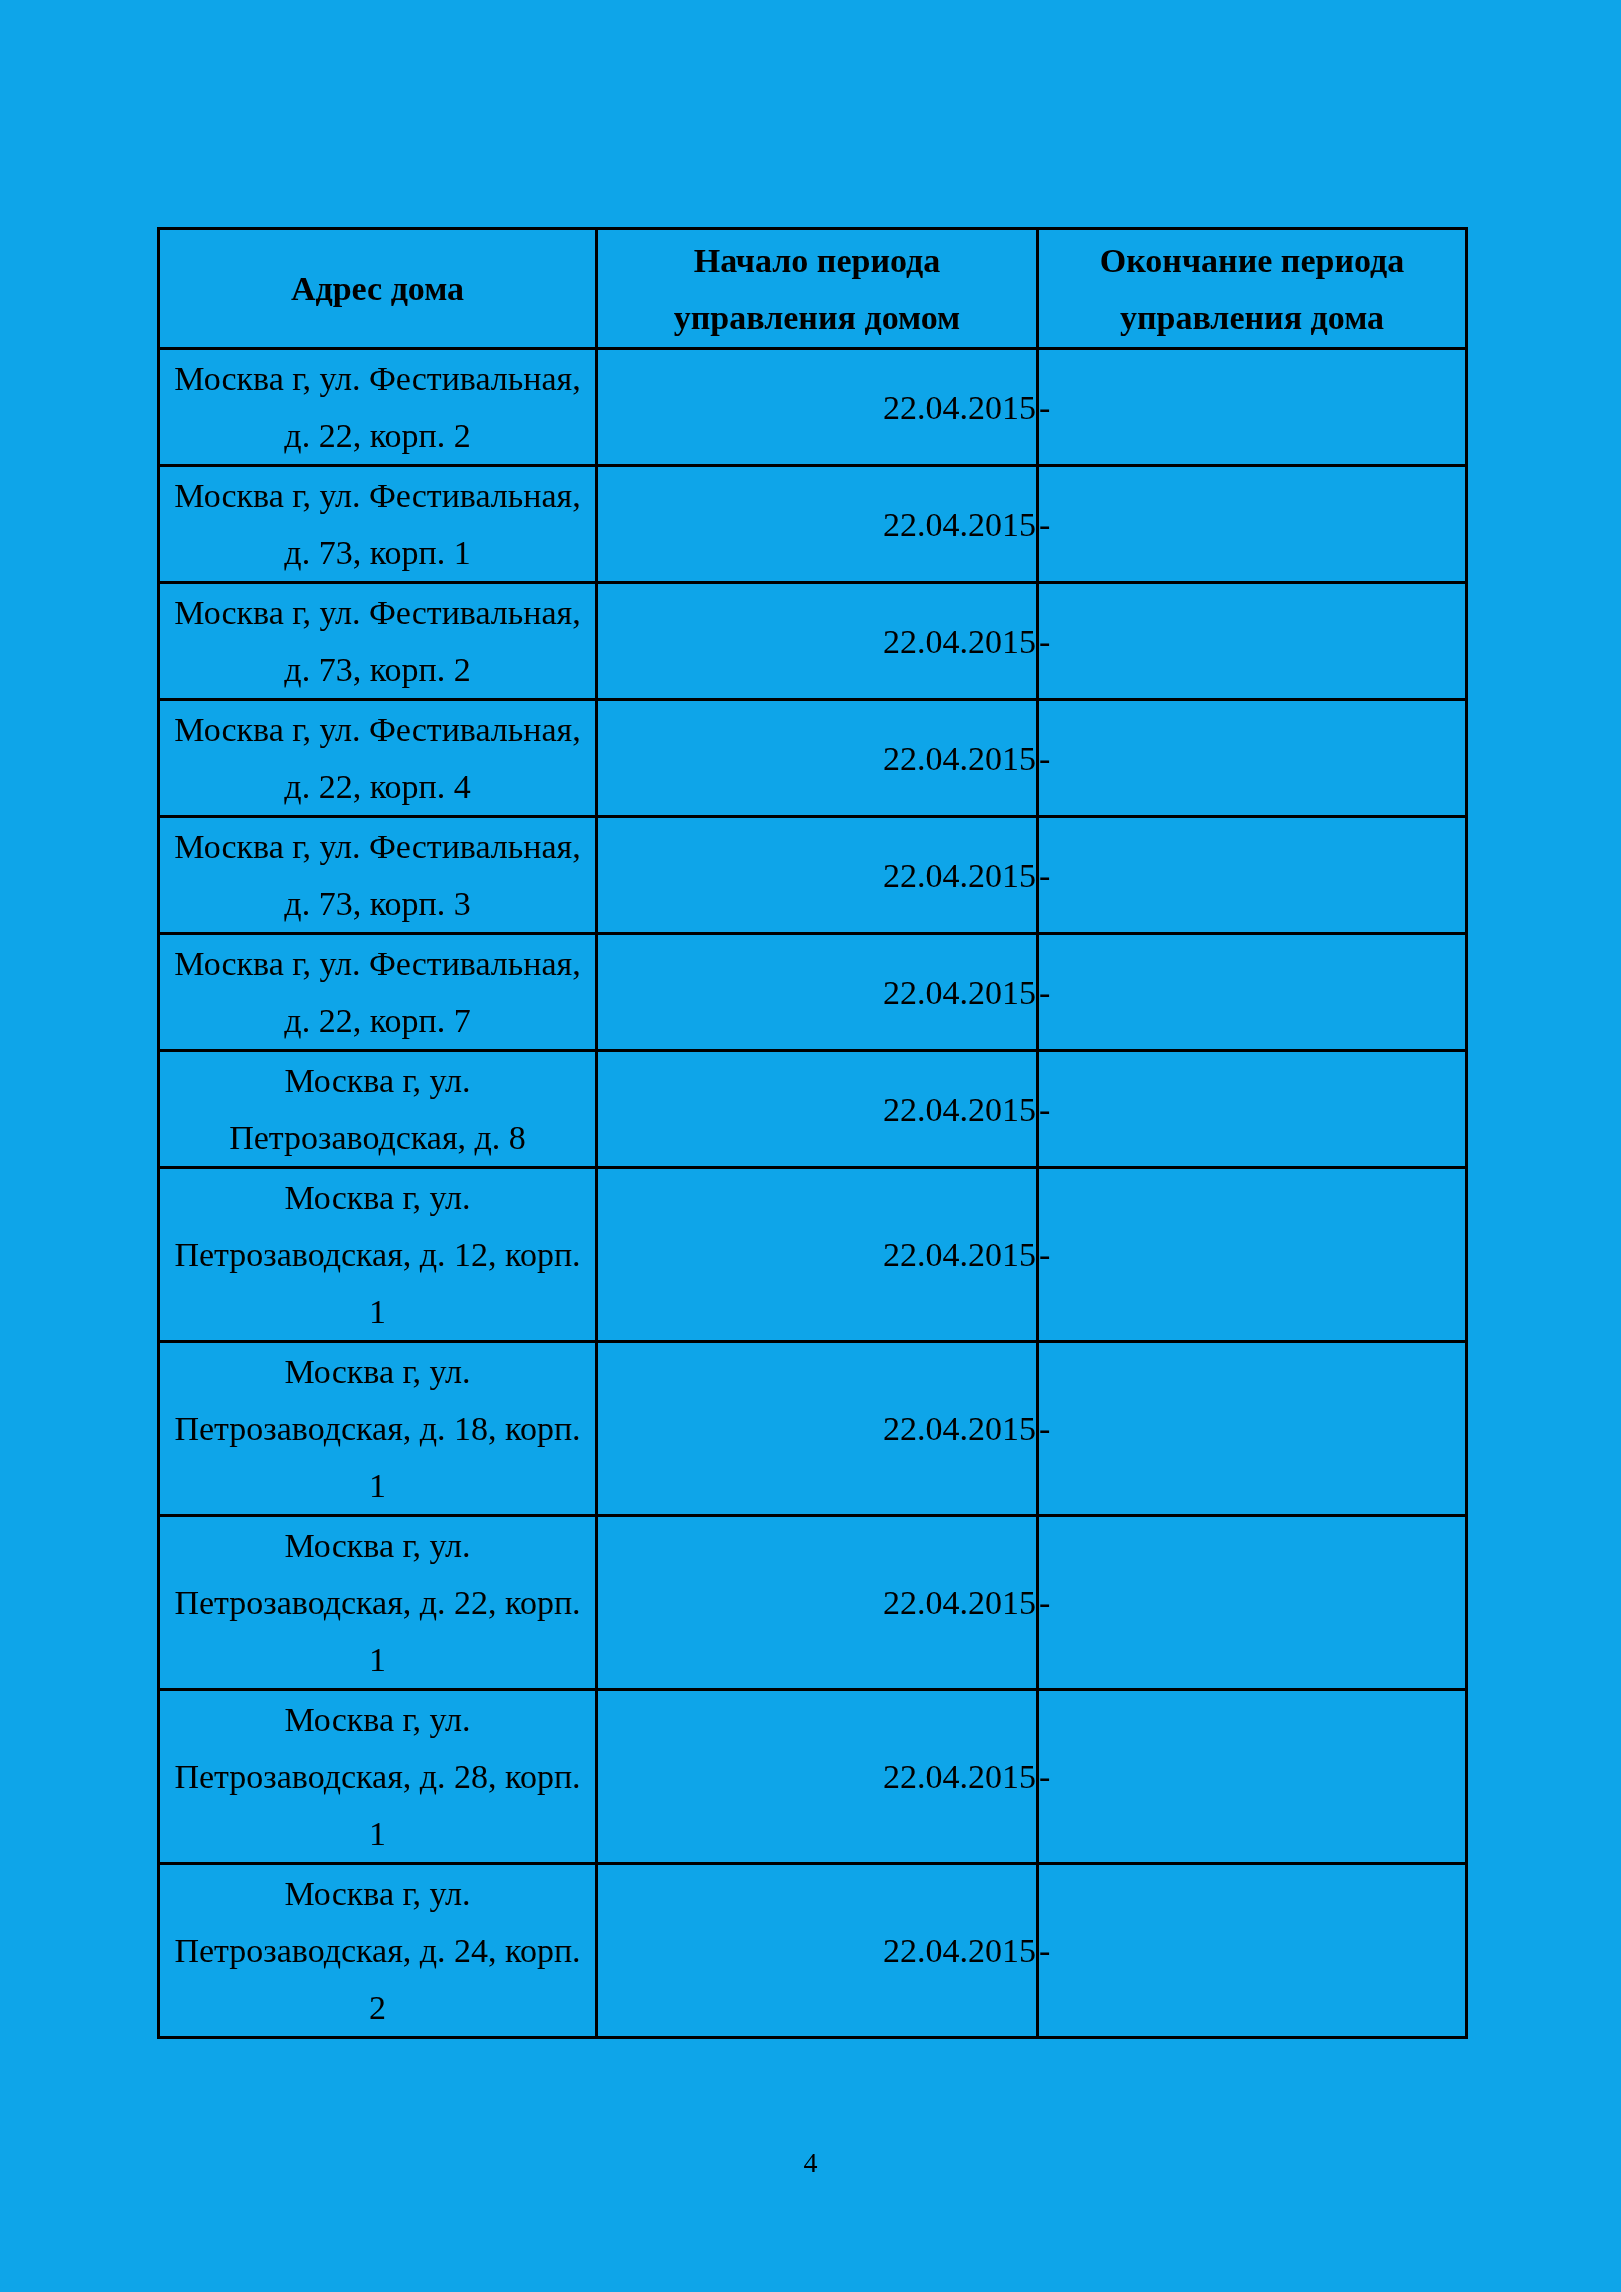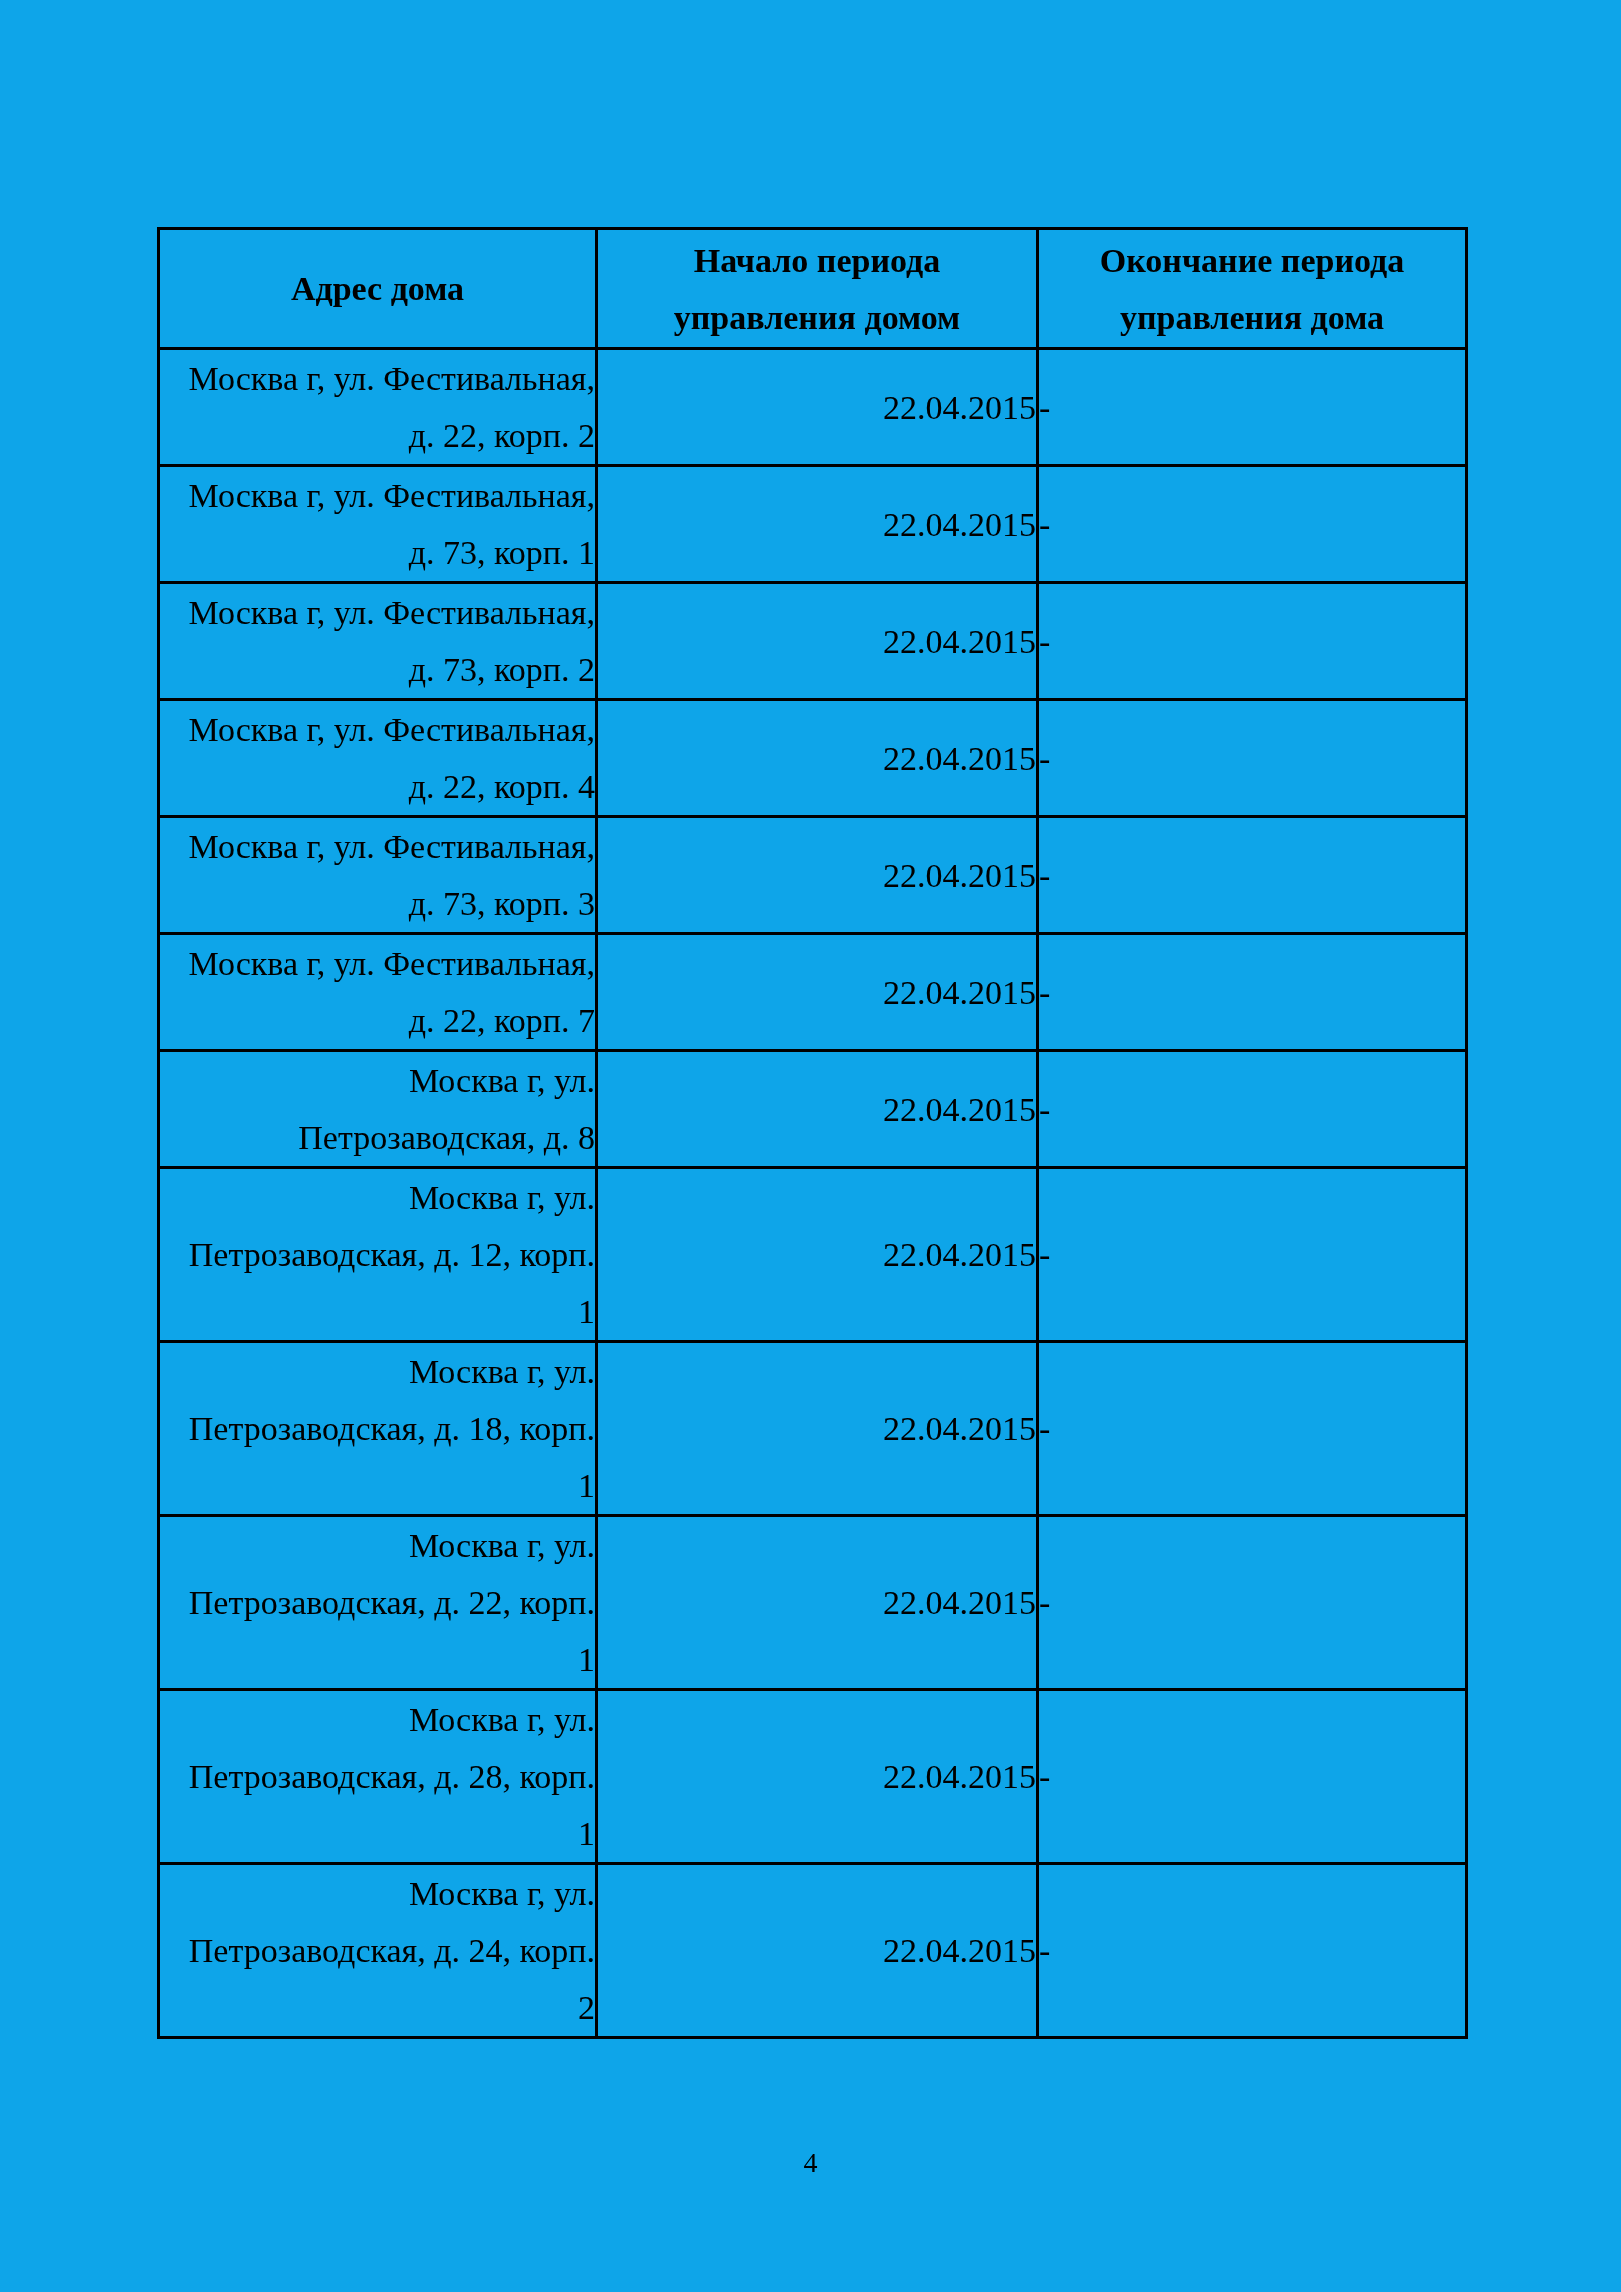--- a/index.html
+++ b/index.html
@@ -41,21 +41,21 @@
     text-align: center;
     white-space: pre-line;
     height: 117px;
   }
   tr.r2 td { height: 110px; }
   tr.r3 td { height: 167px; }
   td.addr {
     white-space: pre-line;
     padding-left: 15.7px;
     padding-right: 2px;
-    text-align: right;
+    text-align: center;
   }
   td.start {
     padding-left: 13.7px;
     text-align: right;
   }
   td.end {
     padding-left: 15.7px;
     text-align: left;
   }
   .pagenum {

